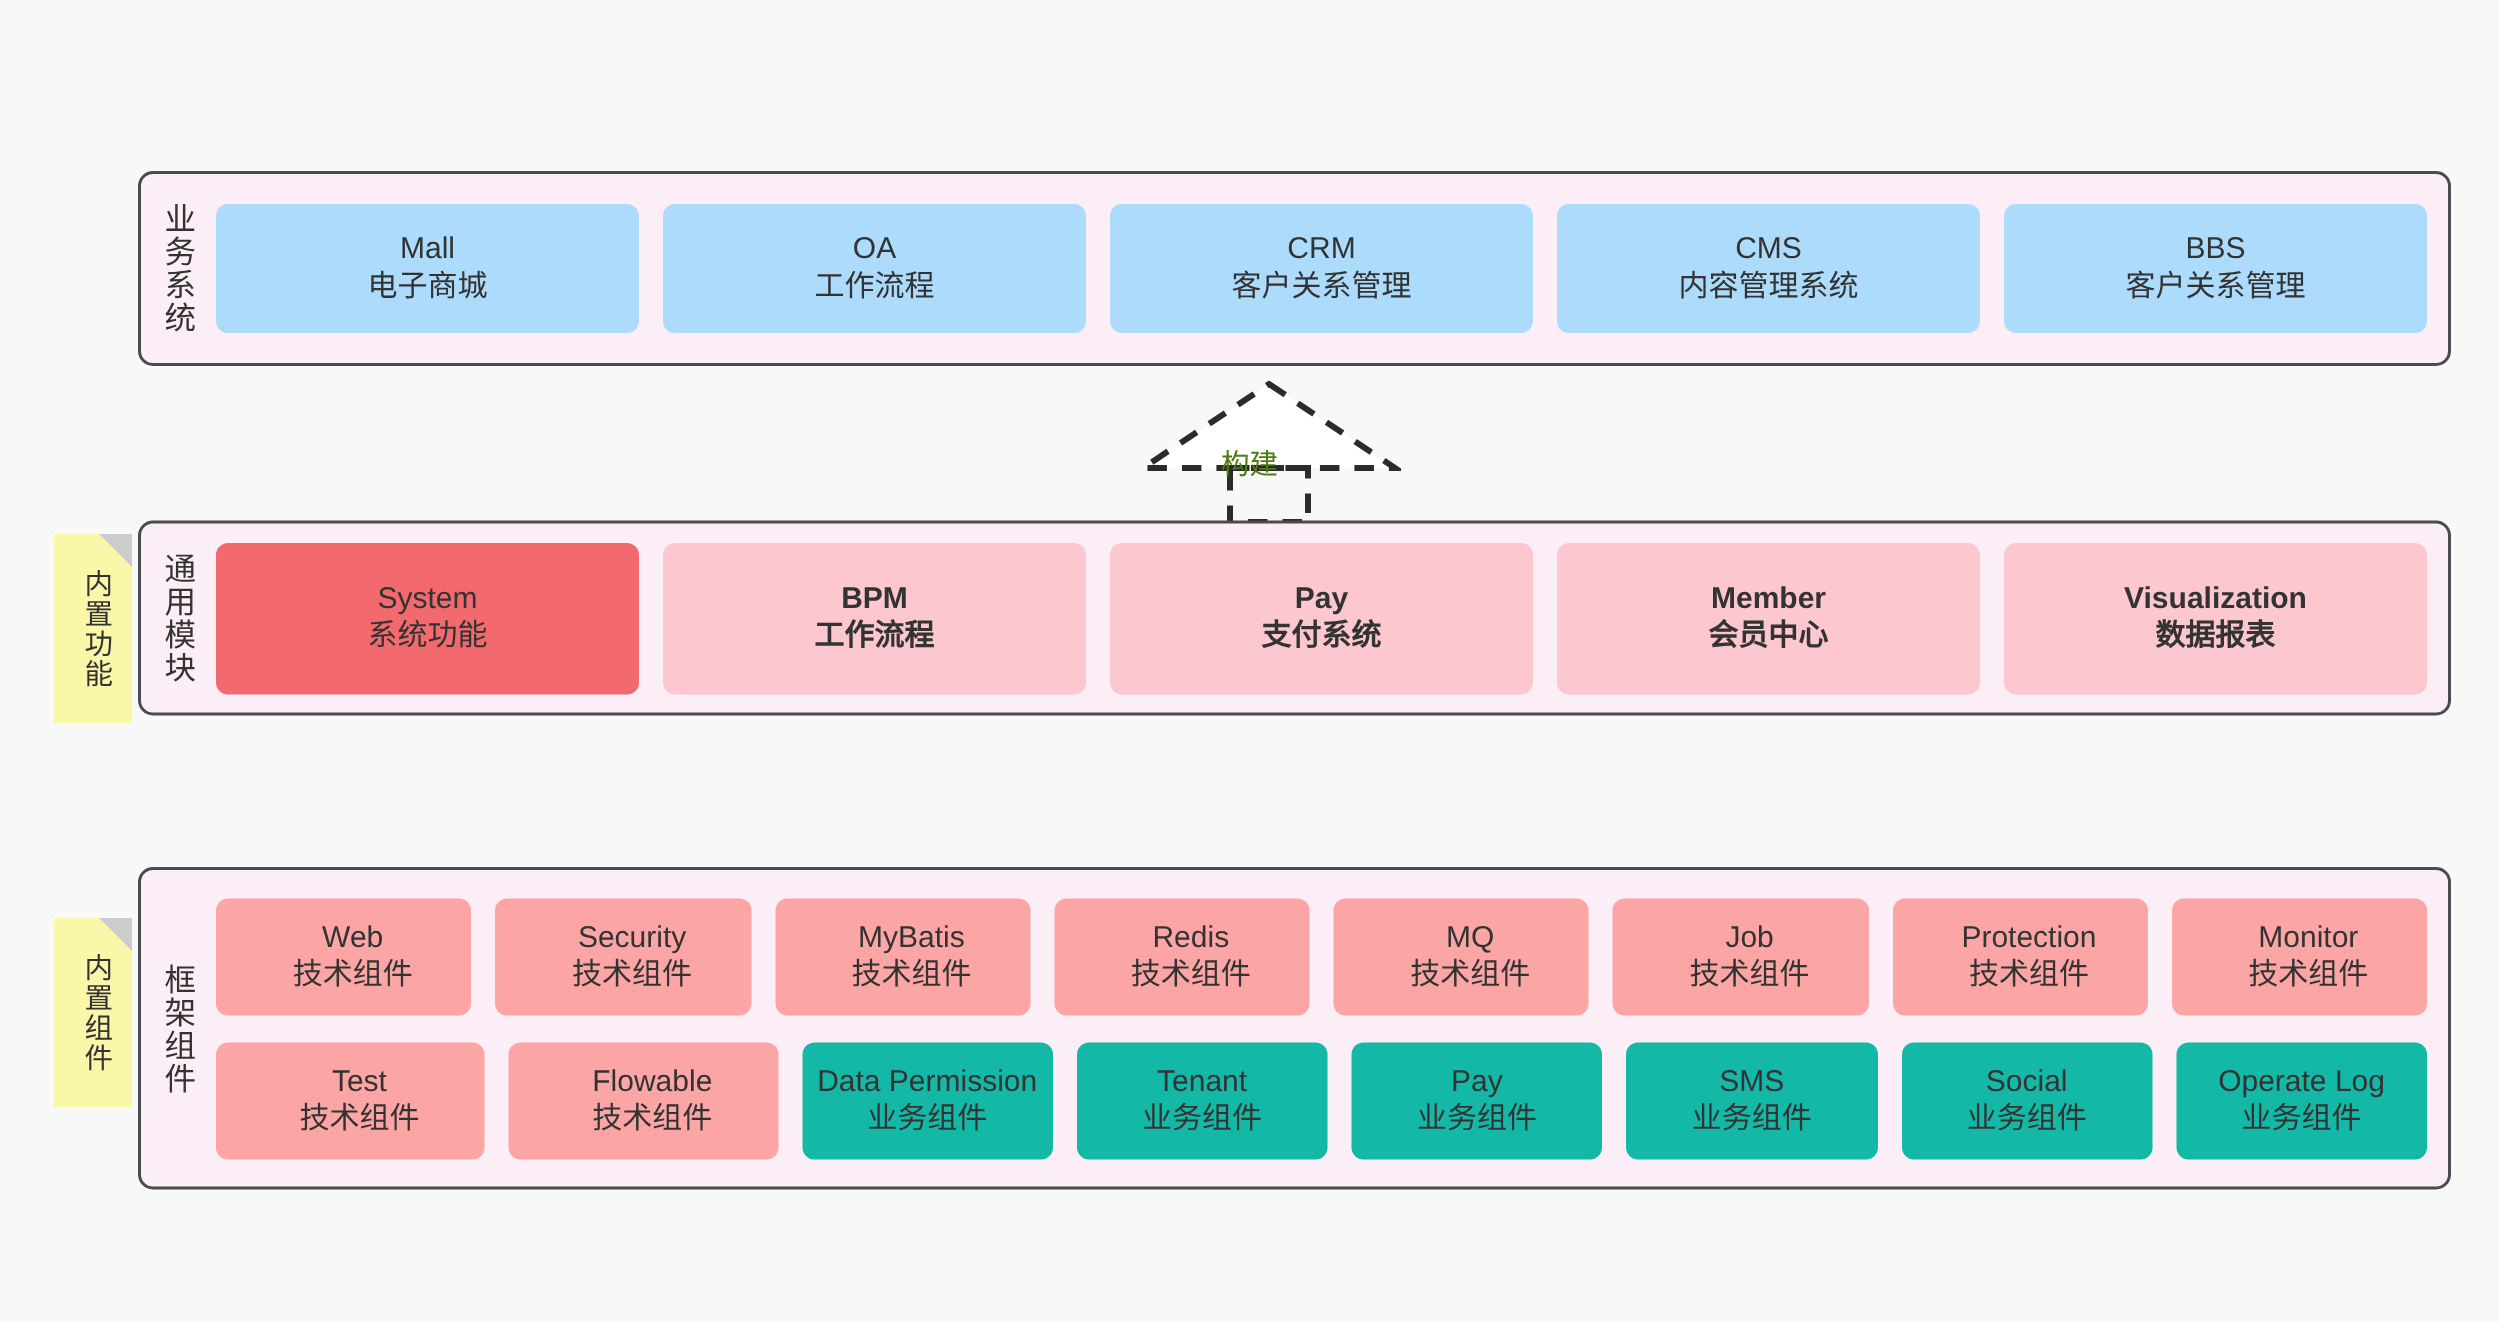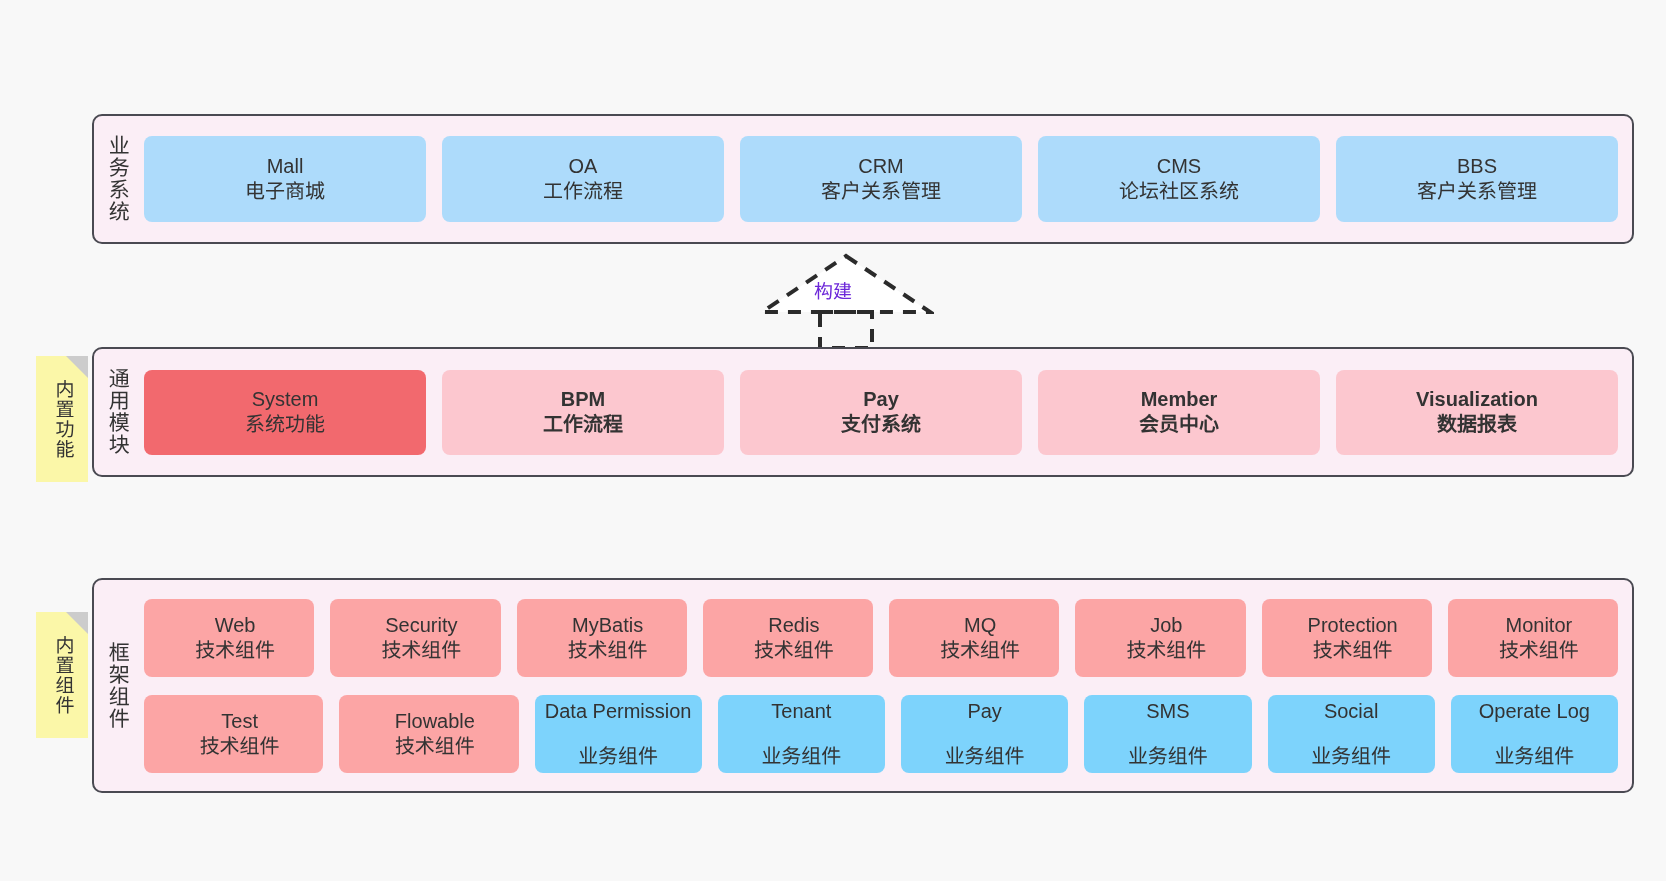--- a/index.html
+++ b/index.html
@@ -80,28 +80,28 @@
     user-select: none;
   }
   .node .node-name { display: block; }
   .node .node-sub  { display: block; }
 
   
   .c-blue        { background: #addbfb; }
   .c-red         { background: #f2696e; }
   .c-pink        { background: #fcc7cf; font-weight: bold; }
   .c-green       { background: #fca5a5; padding-left: 18px; }
-  .c-green-light { background: #7dd3fc; justify-content: space-between; }
+  .c-green-light { background: #14b8a6; }
 
   
   #layer-business  { left: 92px;  top: 114px; width: 1542px; height: 130px; }
   #layer-business .node-row { height: 86px; }
 
   #layer-common    { left: 92px;  top: 347px; width: 1542px; height: 130px; }
-  #layer-common .node-row { height: 85px; }
+  #layer-common .node-row { height: 101px; }
 
   #layer-framework { left: 92px;  top: 578px; width: 1542px; height: 215px; }
   #layer-framework .node-row { height: 78px; }
 
   
   .note {
     position: absolute;
     width: 52px;
     box-sizing: border-box;
     background: #fbf7a8;
@@ -132,23 +132,23 @@
   
   .connector {
     position: absolute;
     width: 176px;
     height: 96px;
   }
   .connector svg { display: block; }
   .connector-label {
     position: absolute;
     left: 56px;
-    top: 24px;
+    top: 42px;
     font-size: 19px;
-    color: #6d28d9;
+    color: #4d7c0f;
     background: transparent;
     white-space: nowrap;
     user-select: none;
   }
   #connector-build     { left: 758px; top: 252px; }
   #connector-implement { left: 772px; top: 485px; }
 </style>
 </head>
 <body>
 
@@ -165,21 +165,21 @@
         <div class="node c-blue">
           <span class="node-name">OA</span>
           <span class="node-sub">工作流程</span>
         </div>
         <div class="node c-blue">
           <span class="node-name">CRM</span>
           <span class="node-sub">客户关系管理</span>
         </div>
         <div class="node c-blue">
           <span class="node-name">CMS</span>
-          <span class="node-sub">论坛社区系统</span>
+          <span class="node-sub">内容管理系统</span>
         </div>
         <div class="node c-blue">
           <span class="node-name">BBS</span>
           <span class="node-sub">客户关系管理</span>
         </div>
       </div>
     </div>
   </div>
 
   <div class="connector" id="connector-build">

